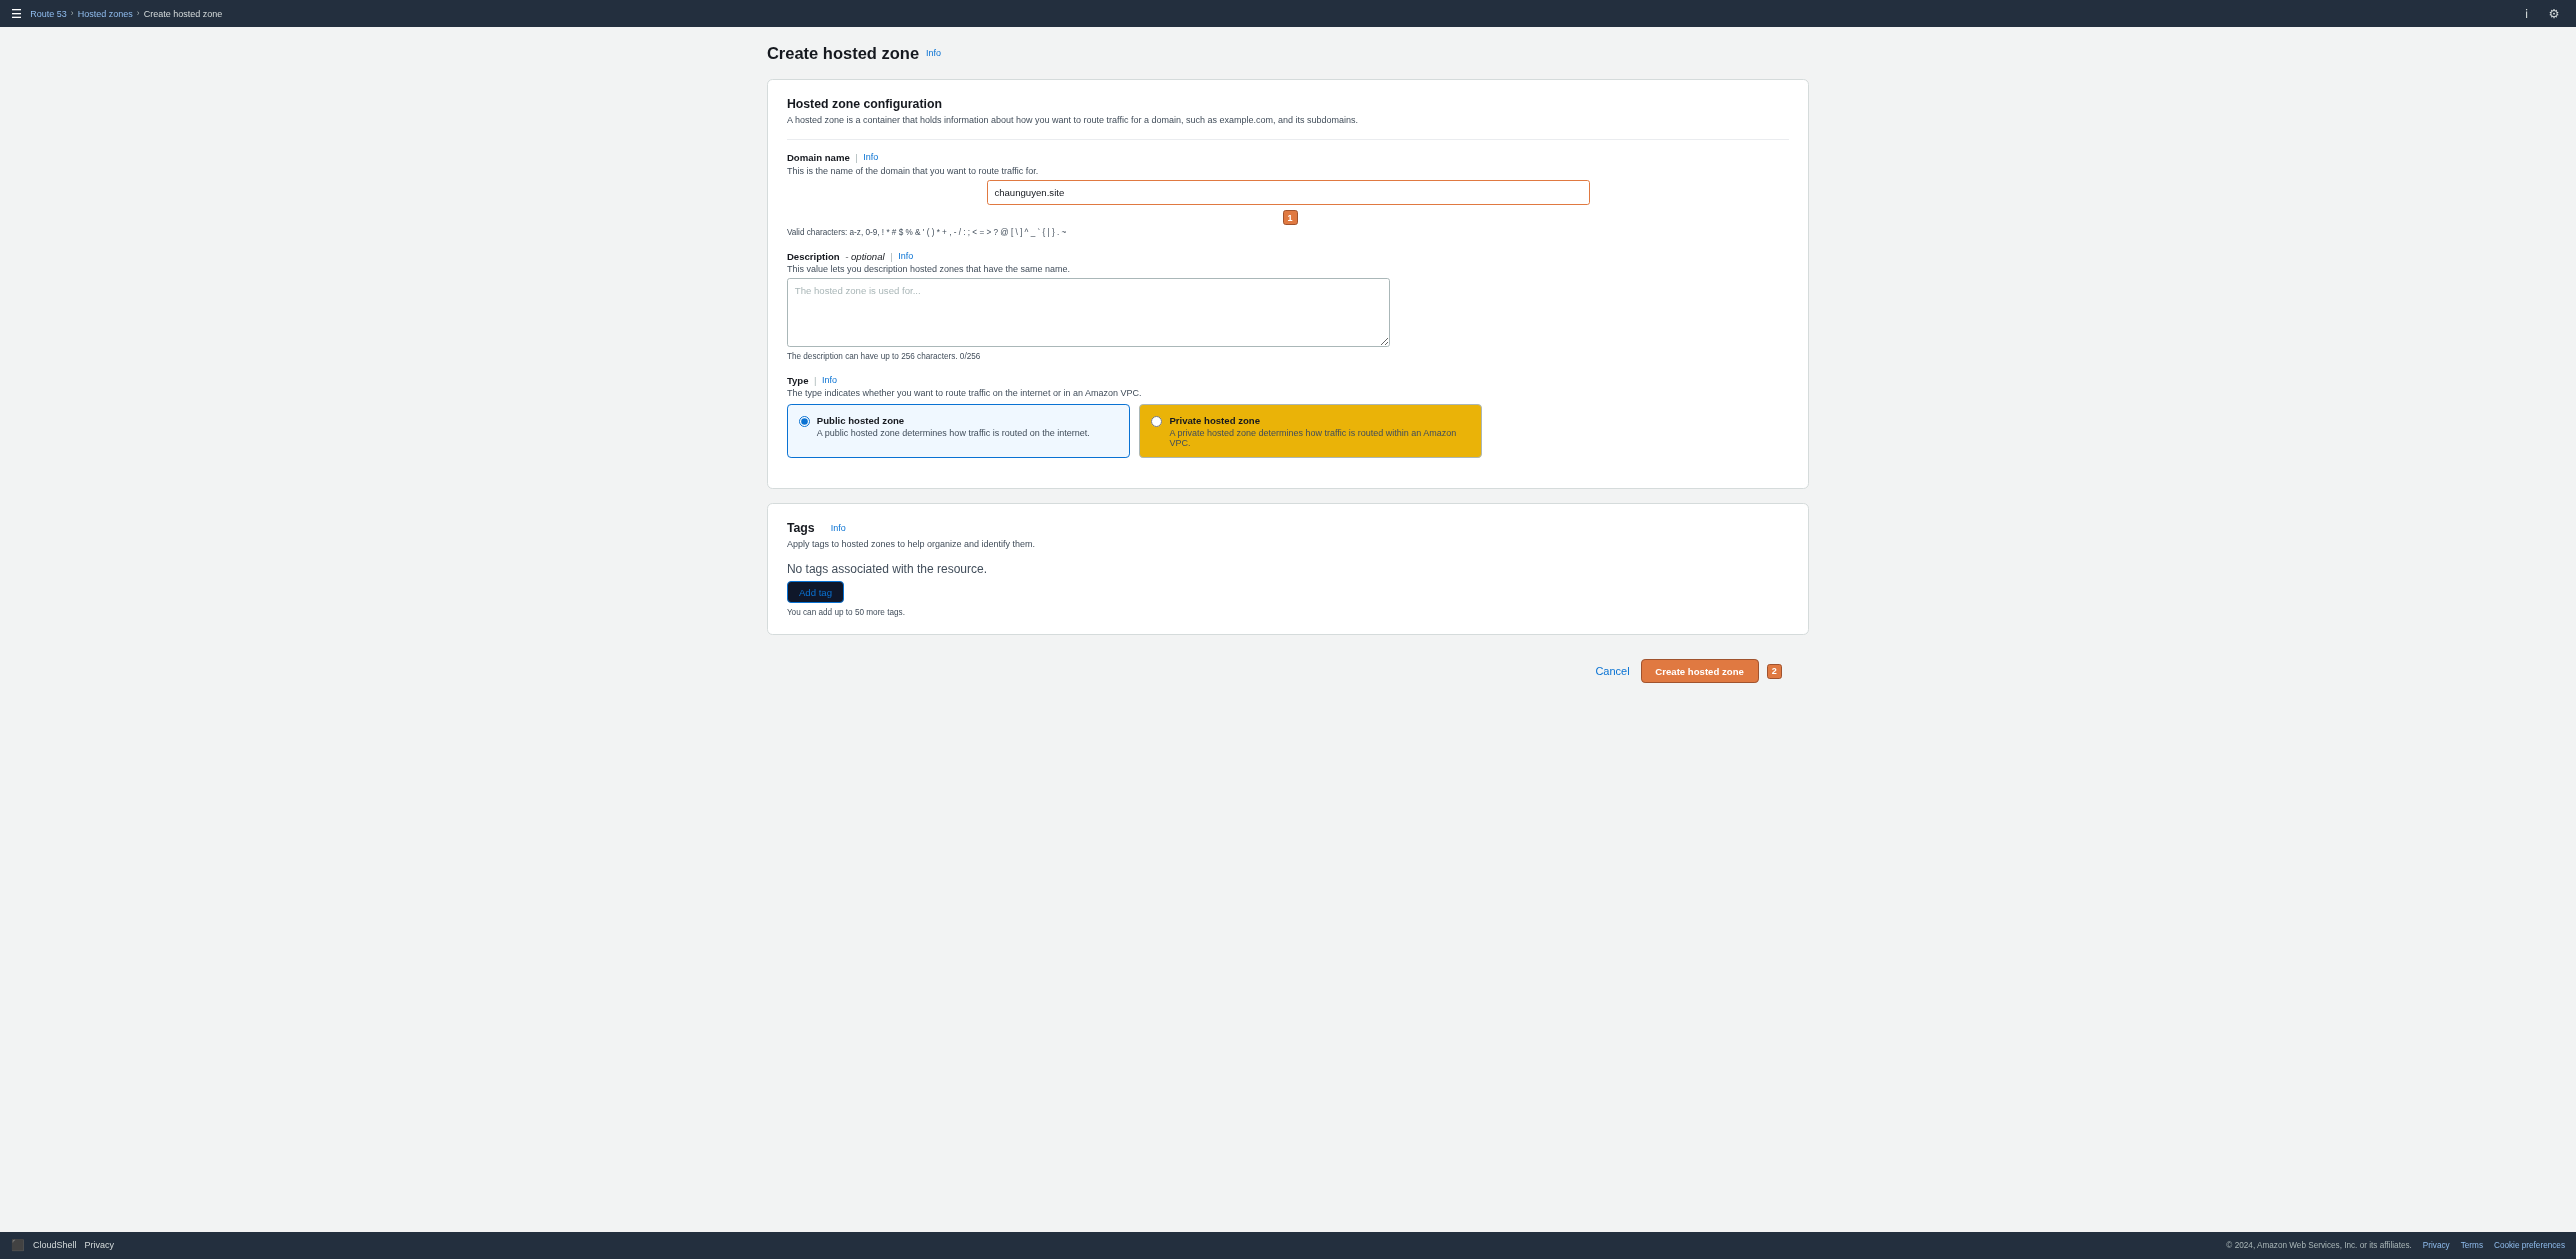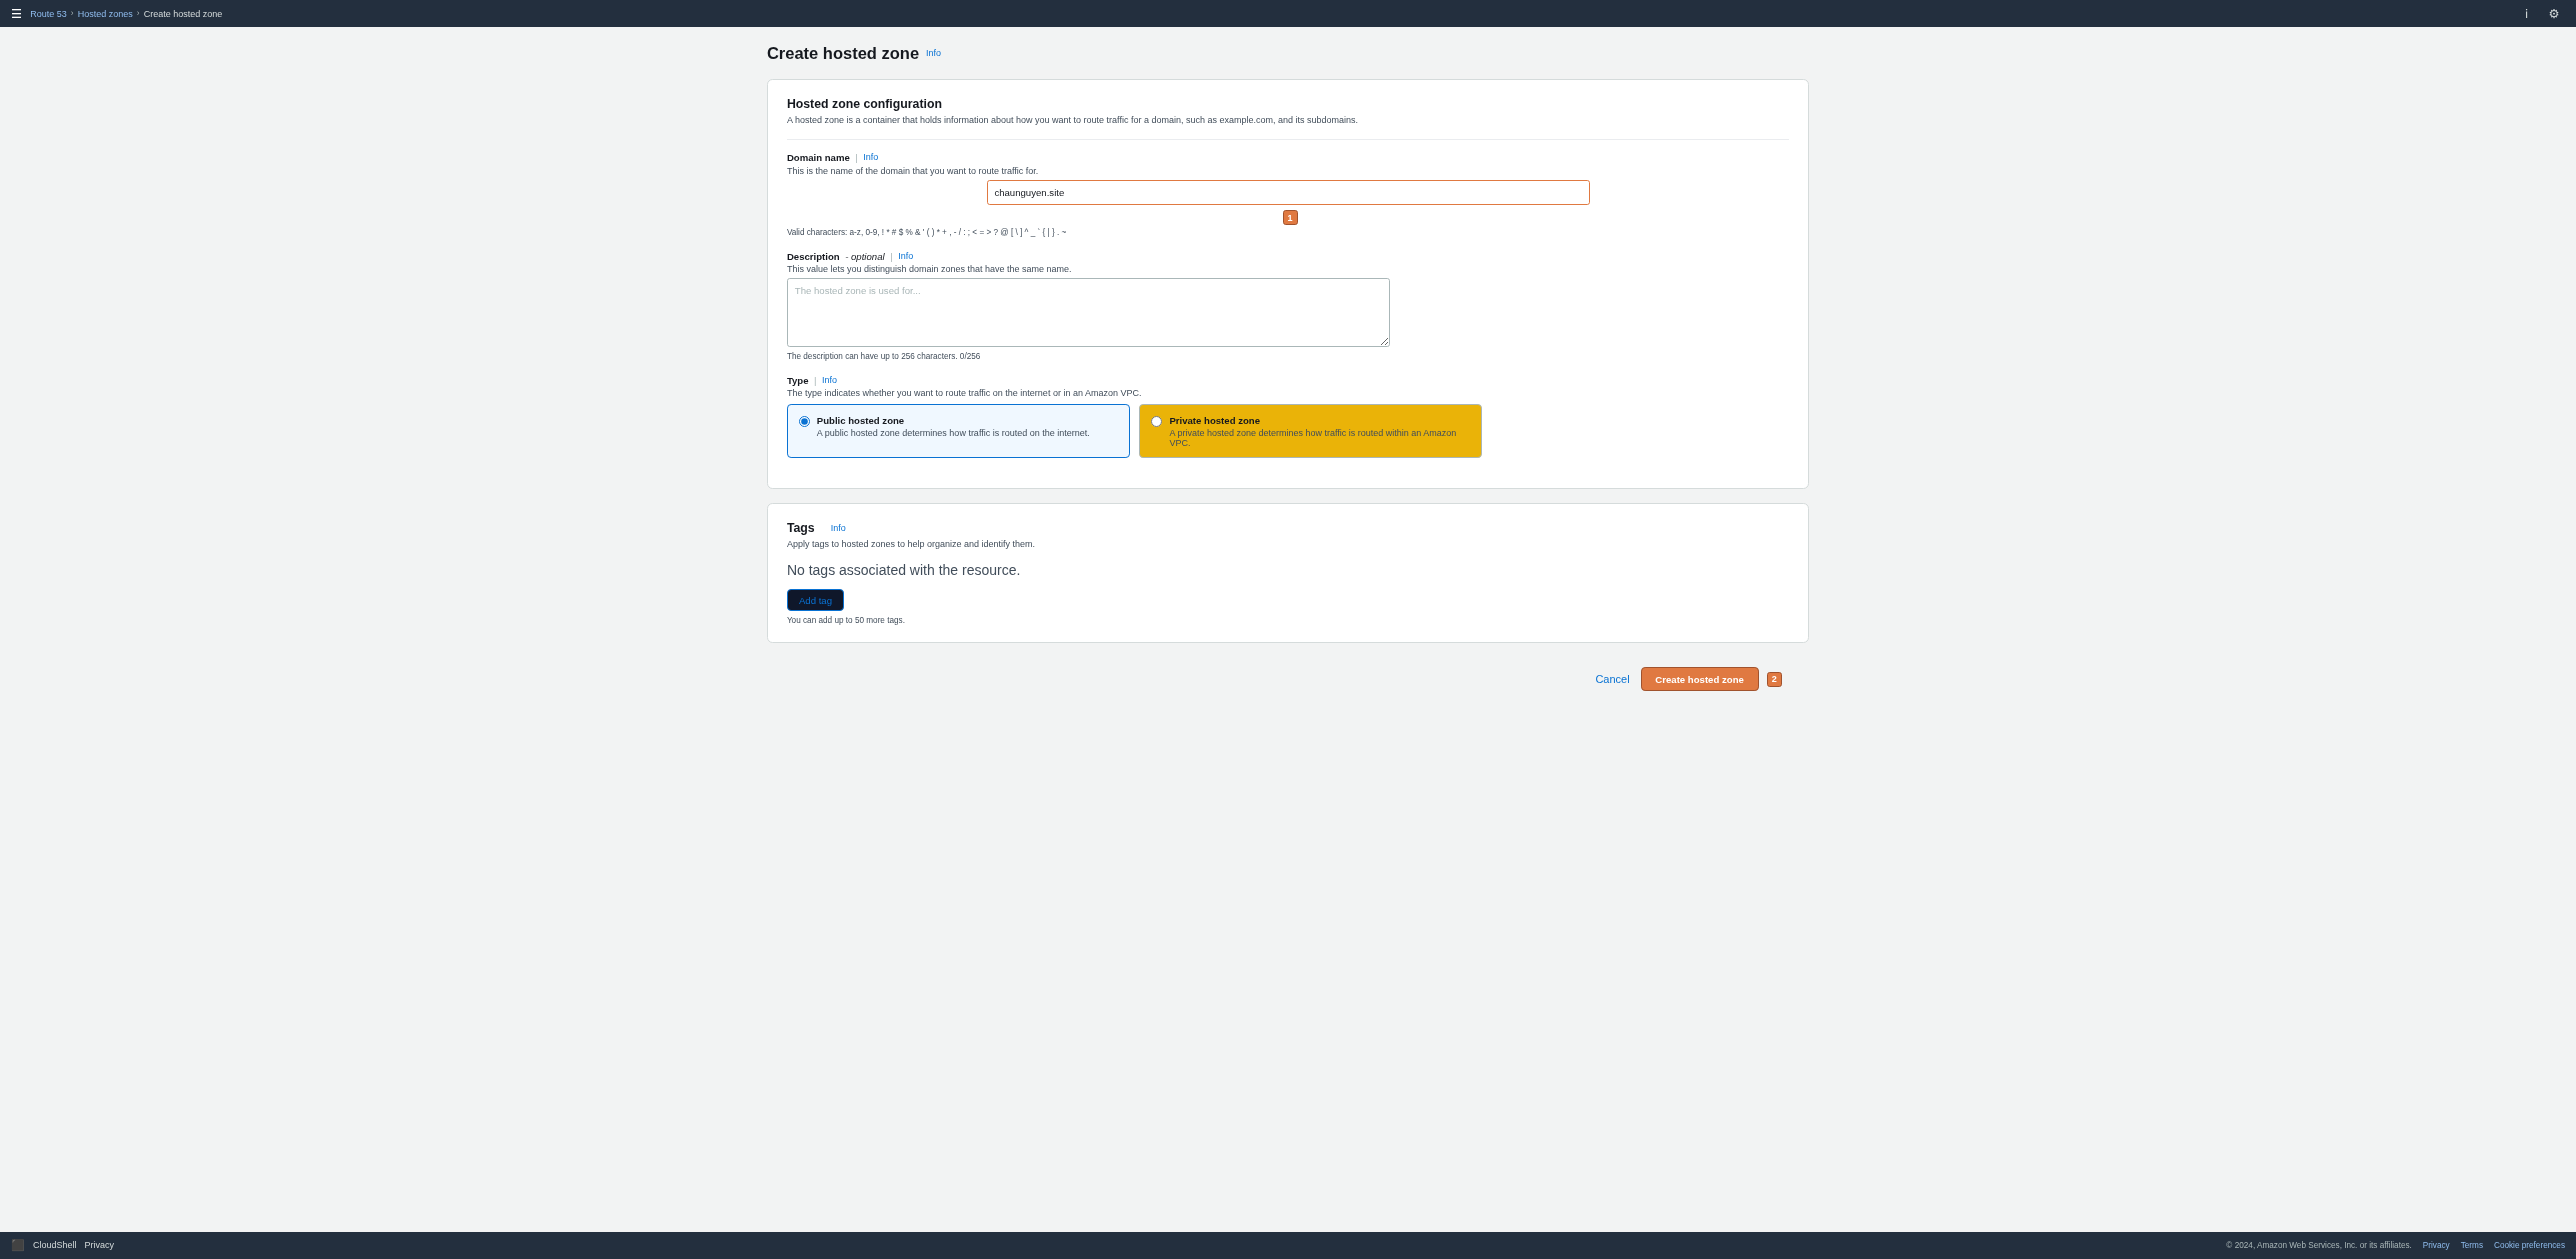--- a/index.html
+++ b/index.html
@@ -231,23 +231,23 @@
       display: flex;
       align-items: center;
       gap: 16px;
       margin-bottom: 4.1px;
     }
     .tags-title {
       font-size: 12.3px;
       font-weight: 700;
     }
     .no-tags {
-      font-size: 14px;
-      color: #414d5a;
-      margin-bottom: 11px;
+      font-size: 12px;
+      color: #414d5a;
+      margin-bottom: 5px;
     }
     .add-tag-btn {
       border: 0.7px solid #0972d3;
       color: #0972d3;
       background: #0f172a;
       border-radius: 4px;
       padding: 4.1px 11px;
       font-size: 9.6px;
       cursor: pointer;
       font-weight: 500;
@@ -386,21 +386,21 @@
       <div class="valid-chars">Valid characters: a-z, 0-9, ! * # $ % &amp; ' ( ) * + , - / : ; &lt; = &gt; ? @ [ \ ] ^ _ ` { | } . ~</div>
     </div>
 
     <div class="field-group" style="margin-top:6.9px;">
       <div class="field-label-row">
         <span class="field-label">Description</span>
         <span class="field-label field-label-optional">- optional</span>
         <span class="divider-vert">|</span>
         <a href="#" class="info-link">Info</a>
       </div>
-      <div class="field-desc">This value lets you distinguish domain zones that have the same name.</div>
+      <div class="field-desc">This value lets you description hosted zones that have the same name.</div>
       <textarea class="textarea-input" placeholder="The hosted zone is used for..." style=""></textarea>
       <div class="char-count">The description can have up to 256 characters. 0/256</div>
     </div>
 
     <div class="field-group" style="margin-top:6.9px;">
       <div class="field-label-row">
         <span class="field-label">Type</span>
         <span class="divider-vert">|</span>
         <a href="#" class="info-link">Info</a>
       </div>

